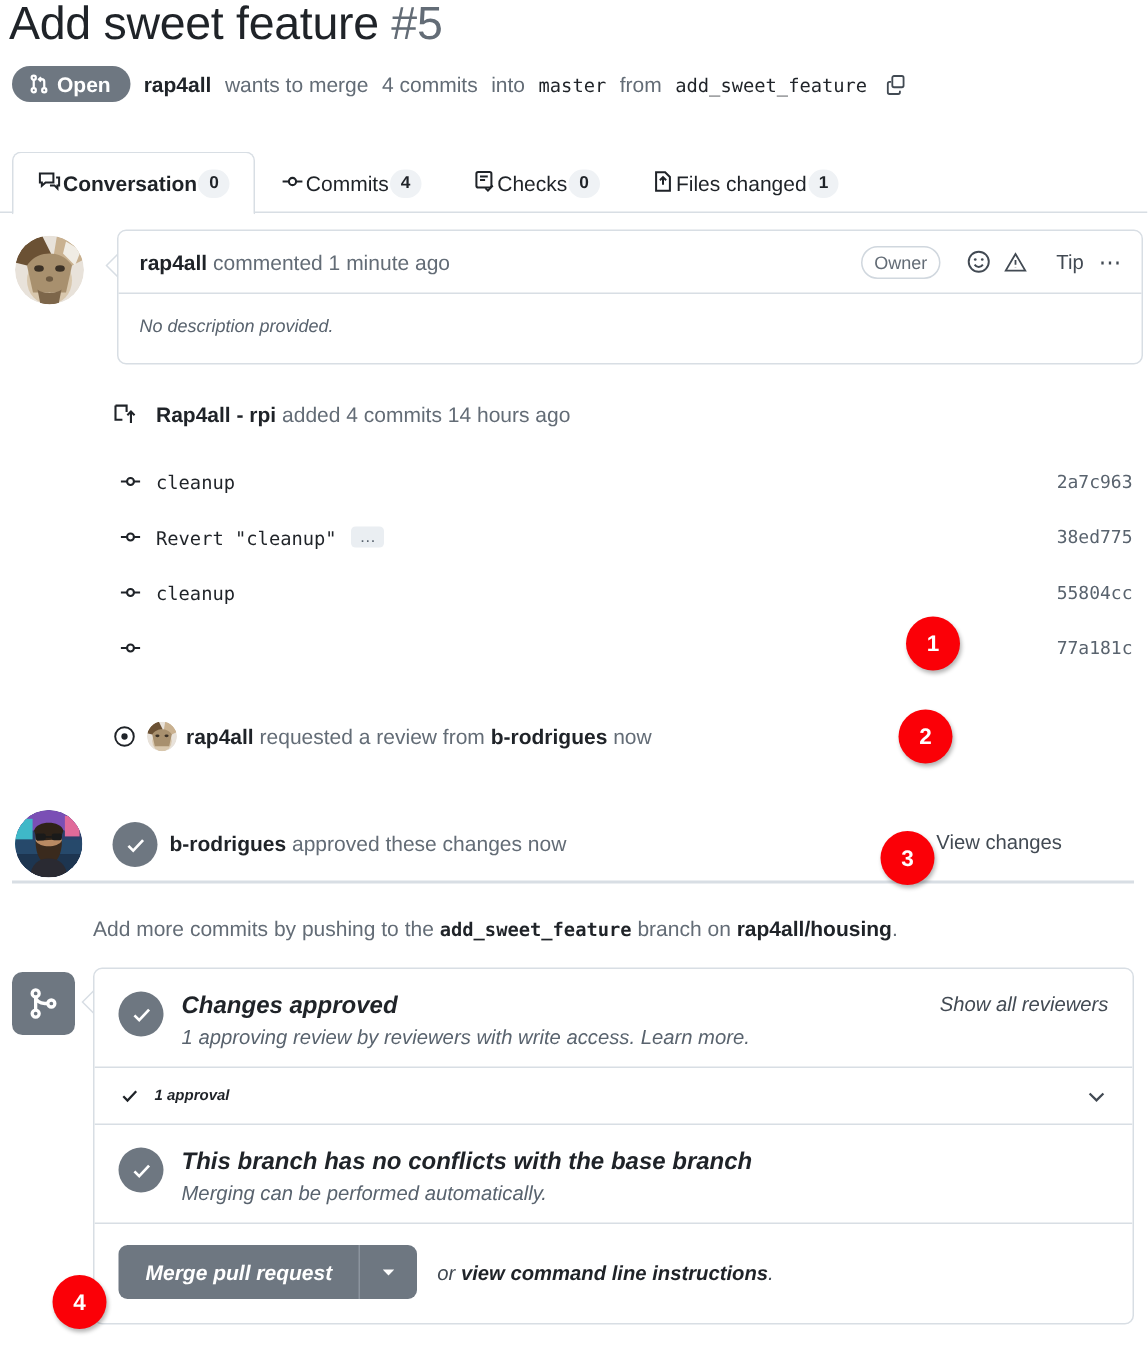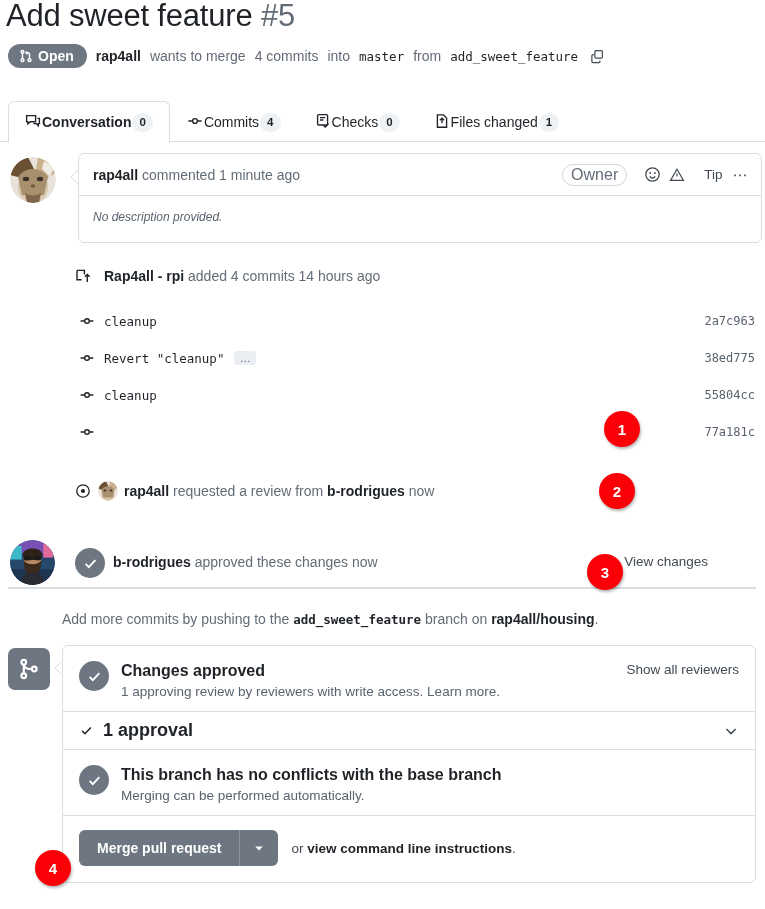--- a/index.html
+++ b/index.html
@@ -87,21 +87,21 @@
   .comment-head {
     height: 42px; display: flex; align-items: center;
     padding: 0 12px 0 14px;
     border-bottom: 1px solid #d8dee4;
     font-size: 14px; color: #636c76;
   }
   .comment-head b { color: #1f2328; font-weight: 700; }
   .comment-head .spacer { flex: 1; }
   .owner-pill {
     border: 1px solid #d0d7de; color: #636c76; background: #fff;
-    border-radius: 999px; padding: 2px 8px; font-size: 16px; line-height: 16px;
+    border-radius: 999px; padding: 2px 8px; font-size: 12px; line-height: 16px;
     margin-right: 9px; cursor: pointer;
   }
   .head-icon { margin-left: 8px; display: inline-flex; align-items: center; cursor: pointer; color: #636c76; }
   .tip-text { font-size: 13.5px; color: #424a53; margin-left: 19px; }
   .kebab { letter-spacing: 1.5px; font-size: 15px; color: #424a53; margin-left: 10px; cursor: pointer; }
   .comment-body {
     padding: 14px 14px 18px 14px; font-size: 12px;
     font-style: italic; color: #59636e;
   }
   .comment-tail {
@@ -172,40 +172,41 @@
   
   .merge-icon-box {
     position: absolute; left: 8px; top: 648px;
     width: 42px; height: 42px; border-radius: 7px;
     background: #6e7781; display: flex; align-items: center; justify-content: center;
   }
   .merge-box {
     position: absolute; left: 62px; top: 645px; width: 694px;
     border: 1px solid #d8dee4; border-radius: 6px; background: #ffffff;
     overflow: hidden;
+    font-style: italic;
   }
   .merge-tail { position: absolute; left: 54px; top: 660px; width: 9px; height: 16px; }
 
   .mb-section { padding: 14px 16px 12px 16px; position: relative; }
   .mb-head-row { display: flex; align-items: flex-start; }
   .mb-check {
     width: 30px; height: 30px; border-radius: 50%; background: #6e7781;
     display: flex; align-items: center; justify-content: center;
     flex: 0 0 auto; margin-right: 12px; margin-top: 1px;
   }
   .mb-title { font-size: 16px; font-weight: 700; color: #1f2328; line-height: 22px; }
   .mb-sub { font-size: 13.5px; color: #59636e; margin-top: 2px; }
   .mb-right-link {
     position: absolute; right: 16px; top: 16px;
     font-size: 13.5px; color: #424a53; cursor: pointer;
   }
   .mb-approval {
     border-top: 1px solid #d8dee4;
     height: 38px; display: flex; align-items: center;
-    padding: 0 16px; font-size: 18px; font-weight: 700; color: #1f2328;
+    padding: 0 16px; font-size: 10px; font-weight: 700; color: #1f2328;
     cursor: pointer;
   }
   .mb-approval .tick { margin-right: 9px; color: #1f2328; display: inline-flex; }
   .mb-approval .chev { margin-left: auto; color: #424a53; display: inline-flex; }
   .mb-divider { border-top: 1px solid #d8dee4; }
 
   .mb-action { padding: 14px 16px 16px 16px; display: flex; align-items: center; }
   .merge-btn {
     display: inline-flex; align-items: stretch;
     background: #6e7781; color: #ffffff; border-radius: 6px; overflow: hidden;

